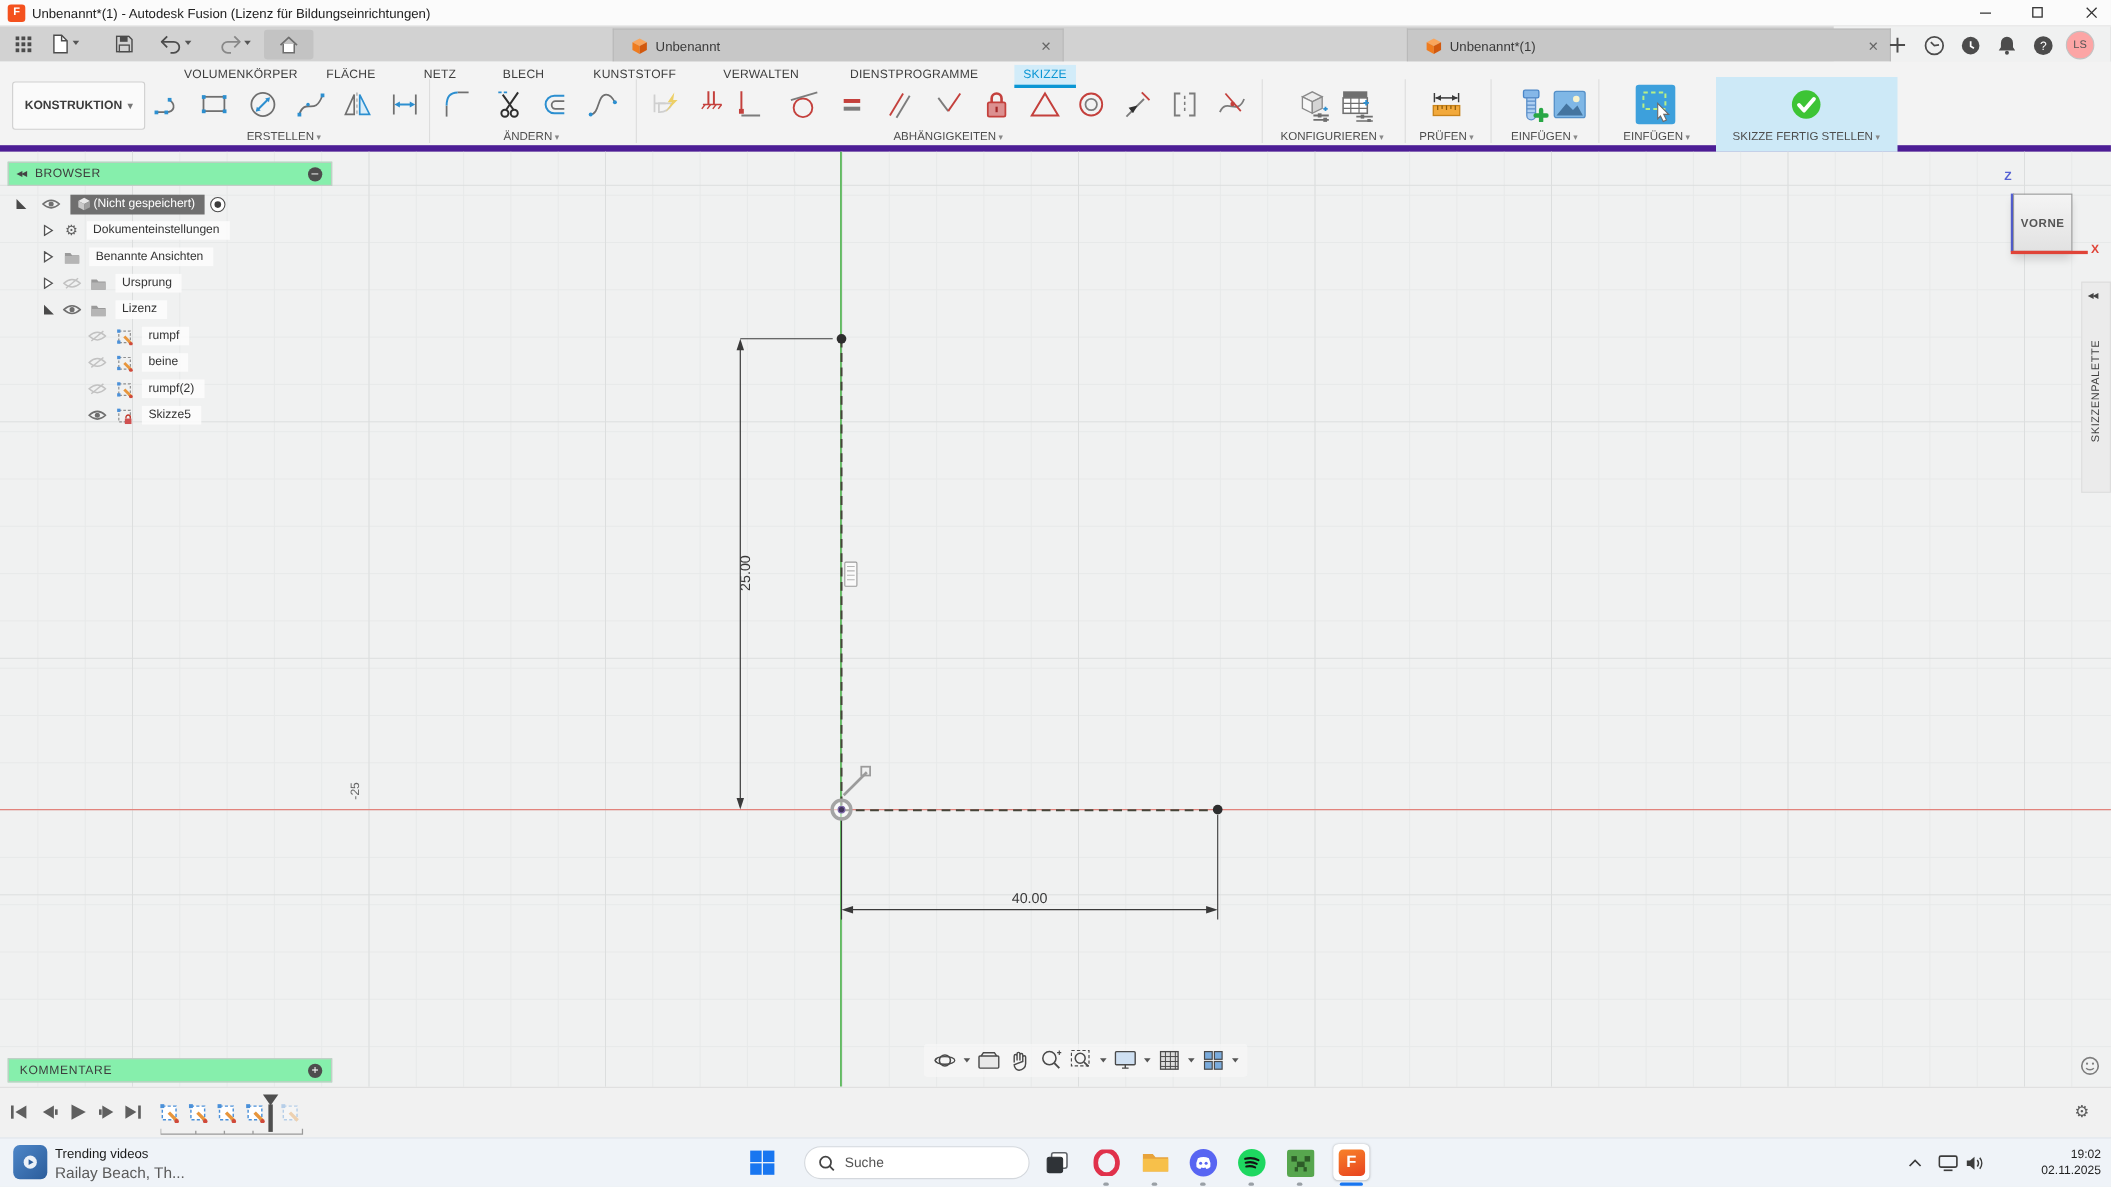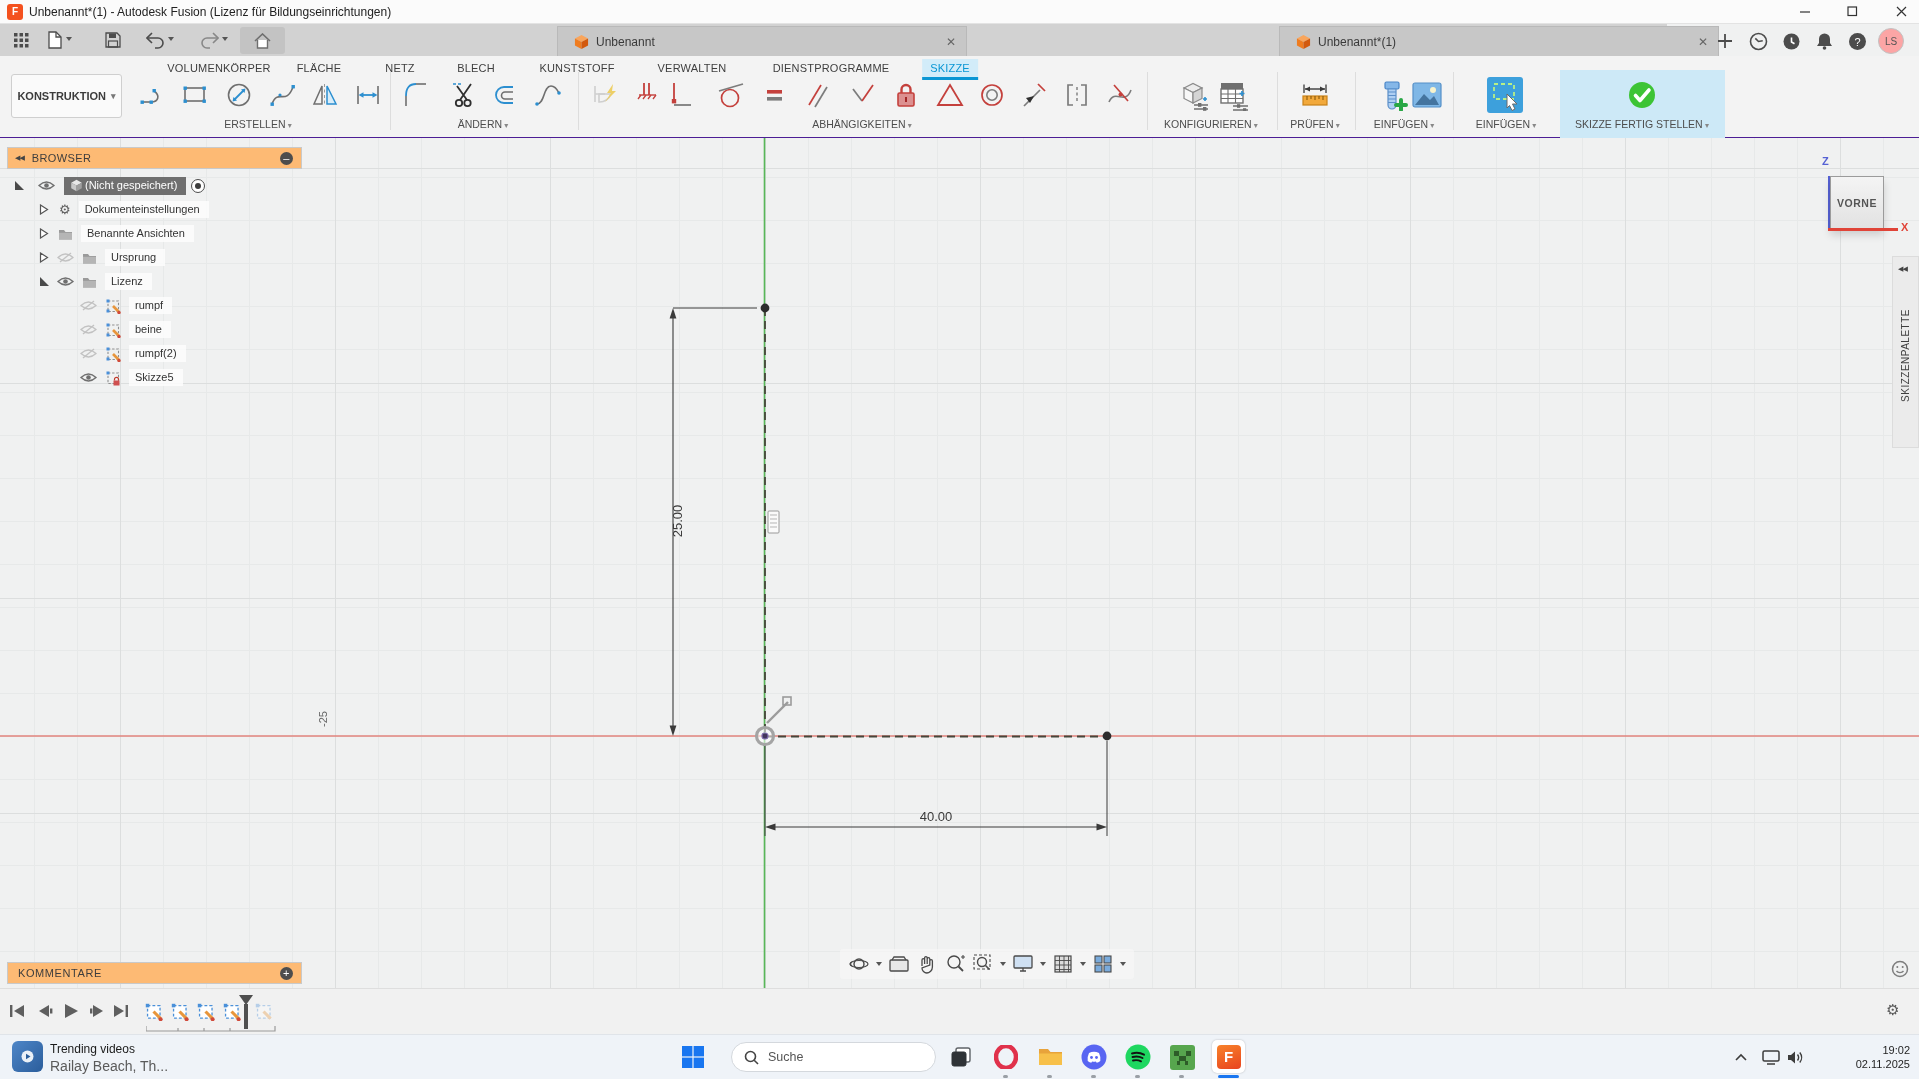--- a/index.html
+++ b/index.html
@@ -18,24 +18,24 @@
   #tabstrip{left:0;top:24px;width:1667px;height:32px;background:#d2d2d2;}
   .qat{position:absolute;top:4px;width:24px;height:24px;display:flex;align-items:center;justify-content:center;}
   .caret{position:absolute;top:13px;width:0;height:0;border-left:3.5px solid transparent;border-right:3.5px solid transparent;border-top:4px solid #555;}
   .hometile{position:absolute;left:240px;top:3px;width:45px;height:27px;background:#c3c3c3;border-radius:3px;}
   .doctab{position:absolute;top:2px;height:30px;background:#c7c7c7;border:1px solid #b9b9b9;border-bottom:none;display:flex;align-items:center;padding:0 10px 0 16px;}
   .doctab .dlabel{font-size:12px;color:#3a3a3a;margin-left:7px;}
   .doctab .close{margin-left:auto;color:#666;font-size:12px;padding-left:14px;}
   .hicon{position:absolute;top:6px;width:22px;height:22px;display:flex;align-items:center;justify-content:center;color:#4c4c4c;}
 
   
-  #ribbon{left:0;top:56px;width:1919px;height:82px;background:#f3f3f3;border-bottom:1px solid #4c1d95;}
+  #ribbon{left:0;top:56px;width:1919px;height:82px;background:#f3f3f3;border-bottom:6px solid #4c1d95;}
   .rtab{position:absolute;top:3px;transform:translateX(-50%);font-size:11px;color:#3e3e3e;letter-spacing:.2px;padding:3px 8px;}
   .rtab.active{color:#0a96d4;background:#d2ecf9;border-bottom:3px solid #0a96d4;}
-  .konst{position:absolute;left:11px;top:18px;width:111px;height:44px;background:#fafafa;border:1px solid #cfcfcf;border-radius:3px;display:flex;align-items:center;justify-content:center;font-size:11px;font-weight:bold;color:#3c3c3c;}
+  .konst{position:absolute;left:11px;top:18px;width:121px;height:44px;background:#fafafa;border:1px solid #cfcfcf;border-radius:3px;display:flex;align-items:center;justify-content:center;font-size:11px;font-weight:bold;color:#3c3c3c;}
   .konst:after{content:"▾";font-size:9px;color:#777;margin-left:5px;}
   .ti{position:absolute;top:21px;width:36px;height:36px;display:flex;align-items:center;justify-content:center;}
   .gsep{position:absolute;top:16px;width:1px;height:58px;background:#dddddd;}
   .glabel{position:absolute;top:62px;transform:translateX(-50%);font-size:10.5px;color:#4d4d4d;white-space:nowrap;}
   .glabel:after{content:" ▾";font-size:8px;color:#888;}
   .finishblock{position:absolute;left:1560px;top:14px;width:165px;height:68px;background:#cde9f7;}
   .seltile{background:#3da0dc;border-radius:3px;}
 
   
   #canvas{left:0;top:138px;width:1919px;height:850px;background-color:#f0f1f1;
@@ -47,21 +47,21 @@
   .dimtext{position:absolute;font-size:13px;color:#3a3a3a;transform:translate(-50%,-50%);}
   .rot{transform:translate(-50%,-50%) rotate(-90deg);}
   #viewcube-face{left:1830px;top:176px;width:54px;height:53px;background:linear-gradient(#f4f4f4,#e2e2e2);border:1px solid #9b9b9b;display:flex;align-items:center;justify-content:center;font-size:10.5px;font-weight:bold;color:#555;letter-spacing:.5px;box-shadow:0 6px 8px rgba(0,0,0,.15);}
   .axis-z{left:1828px;top:176px;width:2.5px;height:53px;background:#5561d4;}
   .axis-x-vc{left:1828px;top:228px;width:70px;height:2.5px;background:#e04438;}
   #palette{left:1892px;top:256px;width:27px;height:192px;background:#ebebeb;border:1px solid #dcdcdc;}
   #palette .vtext{position:absolute;left:7px;top:52px;writing-mode:vertical-rl;transform:rotate(180deg);font-size:10px;color:#3f3f3f;letter-spacing:.5px;}
   #palette .expander{position:absolute;left:5px;top:8px;font-size:7px;color:#444;letter-spacing:-1px;}
 
   
-  .panelhead{position:absolute;left:7px;width:295px;height:22px;background:#fdba74;border:1px solid #c9c9c9;display:flex;align-items:center;font-size:11px;color:#3d3d3d;letter-spacing:.4px;}
+  .panelhead{position:absolute;left:7px;width:295px;height:22px;background:#86efac;border:1px solid #c9c9c9;display:flex;align-items:center;font-size:11px;color:#3d3d3d;letter-spacing:.4px;}
   .collapse2{font-size:7px;color:#444;letter-spacing:-1px;margin:0 8px 0 7px;}
   .circlebtn{margin-left:auto;margin-right:8px;width:13px;height:13px;border-radius:50%;background:#4d4d4d;color:#fff;display:flex;align-items:center;justify-content:center;font-size:11px;line-height:0;}
   .trow{position:absolute;height:21px;display:flex;align-items:center;}
   .chip{background:rgba(252,252,252,.88);padding:2px 9px 3px 6px;font-size:11px;color:#333;display:flex;align-items:center;gap:2px;}
   .chip.dark{background:#6f6f6f;color:#fff;}
   .radio{width:14px;height:14px;border-radius:50%;border:1.5px solid #4d4d4d;background:#fff;display:flex;align-items:center;justify-content:center;margin-left:5px;}
   .radio i{width:6px;height:6px;border-radius:50%;background:#3d3d3d;}
 
   
   #timeline{left:0;top:988px;width:1919px;height:46px;background:#f1f1f1;border-top:1px solid #dedede;}

